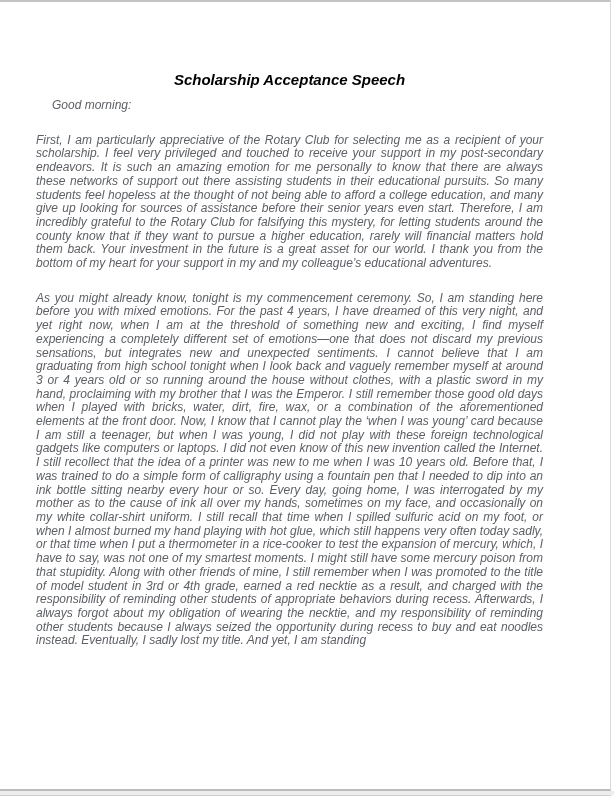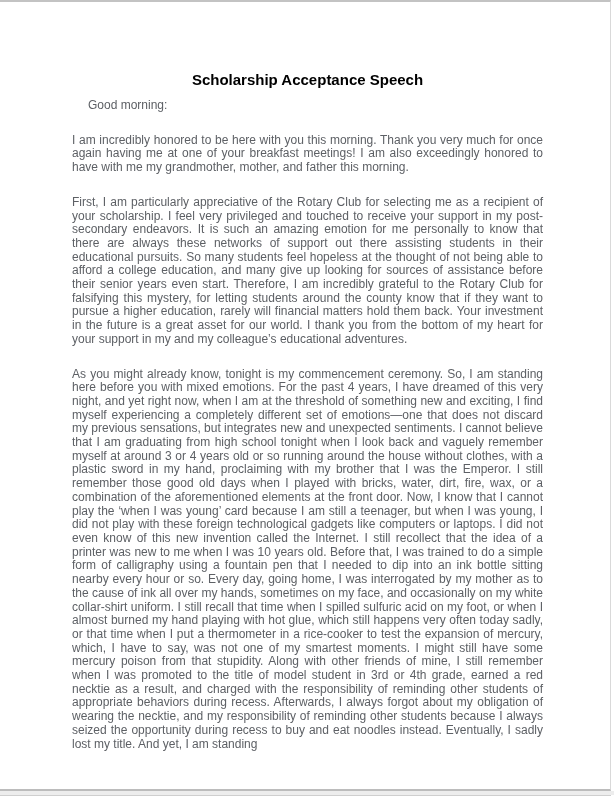--- a/index.html
+++ b/index.html
@@ -24,21 +24,22 @@
     width: 611px;
     height: 791px;
     box-sizing: border-box;
     background: #ffffff;
     border-top: 2px solid #c3c3c3;
     border-right: 1px solid #d9d9d9;
     border-bottom: 2px solid #bcbcbc;
     overflow: hidden;
   }
   .page-content {
-    padding: 0 67px 0 72px; 
+    padding: 0 67px 0 36px; 
+    font-style: italic;
   }
   .doc-title {
     margin: 69px 0 0 0;
     text-align: center;
     font-size: 15px;
     line-height: 17px;
     font-weight: bold;
     color: #000000;
   }
   .greeting {
@@ -77,21 +78,20 @@
 
 <div class="viewer">
 
   <div class="page">
     <div class="page-content">
 
       <h1 class="doc-title">Scholarship Acceptance Speech</h1>
 
       <p class="greeting">Good morning:</p>
 
-      <p class="body-para">I am incredibly honored to be here with you this morning. Thank you very much for once again having me at one of your breakfast meetings! I am also exceedingly honored to have with me my grandmother, mother, and father this morning.</p>
 
       <p class="body-para">First, I am particularly appreciative of the Rotary Club for selecting me as a recipient of your scholarship. I feel very privileged and touched to receive your support in my post-secondary endeavors. It is such an amazing emotion for me personally to know that there are always these networks of support out there assisting students in their educational pursuits. So many students feel hopeless at the thought of not being able to afford a college education, and many give up looking for sources of assistance before their senior years even start. Therefore, I am incredibly grateful to the Rotary Club for falsifying this mystery, for letting students around the county know that if they want to pursue a higher education, rarely will financial matters hold them back. Your investment in the future is a great asset for our world. I thank you from the bottom of my heart for your support in my and my colleague’s educational adventures.</p>
 
       <p class="body-para">As you might already know, tonight is my commencement ceremony. So, I am standing here before you with mixed emotions. For the past 4 years, I have dreamed of this very night, and yet right now, when I am at the threshold of something new and exciting, I find myself experiencing a completely different set of emotions—one that does not discard my previous sensations, but integrates new and unexpected sentiments. I cannot believe that I am graduating from high school tonight when I look back and vaguely remember myself at around 3 or 4 years old or so running around the house without clothes, with a plastic sword in my hand, proclaiming with my brother that I was the Emperor. I still remember those good old days when I played with bricks, water, dirt, fire, wax, or a combination of the aforementioned elements at the front door. Now, I know that I cannot play the ‘when I was young’ card because I am still a teenager, but when I was young, I did not play with these foreign technological gadgets like computers or laptops. I did not even know of this new invention called the Internet. I still recollect that the idea of a printer was new to me when I was 10 years old. Before that, I was trained to do a simple form of calligraphy using a fountain pen that I needed to dip into an ink bottle sitting nearby every hour or so. Every day, going home, I was interrogated by my mother as to the cause of ink all over my hands, sometimes on my face, and occasionally on my white collar-shirt uniform. I still recall that time when I spilled sulfuric acid on my foot, or when I almost burned my hand playing with hot glue, which still happens very often today sadly, or that time when I put a thermometer in a rice-cooker to test the expansion of mercury, which, I have to say, was not one of my smartest moments. I might still have some mercury poison from that stupidity. Along with other friends of mine, I still remember when I was promoted to the title of model student in 3rd or 4th grade, earned a red necktie as a result, and charged with the responsibility of reminding other students of appropriate behaviors during recess. Afterwards, I always forgot about my obligation of wearing the necktie, and my responsibility of reminding other students because I always seized the opportunity during recess to buy and eat noodles instead. Eventually, I sadly lost my title. And yet, I am standing</p>
 
     </div>
   </div>
 
   <div class="page-gap"></div>
   <div class="next-page-edge"></div>

